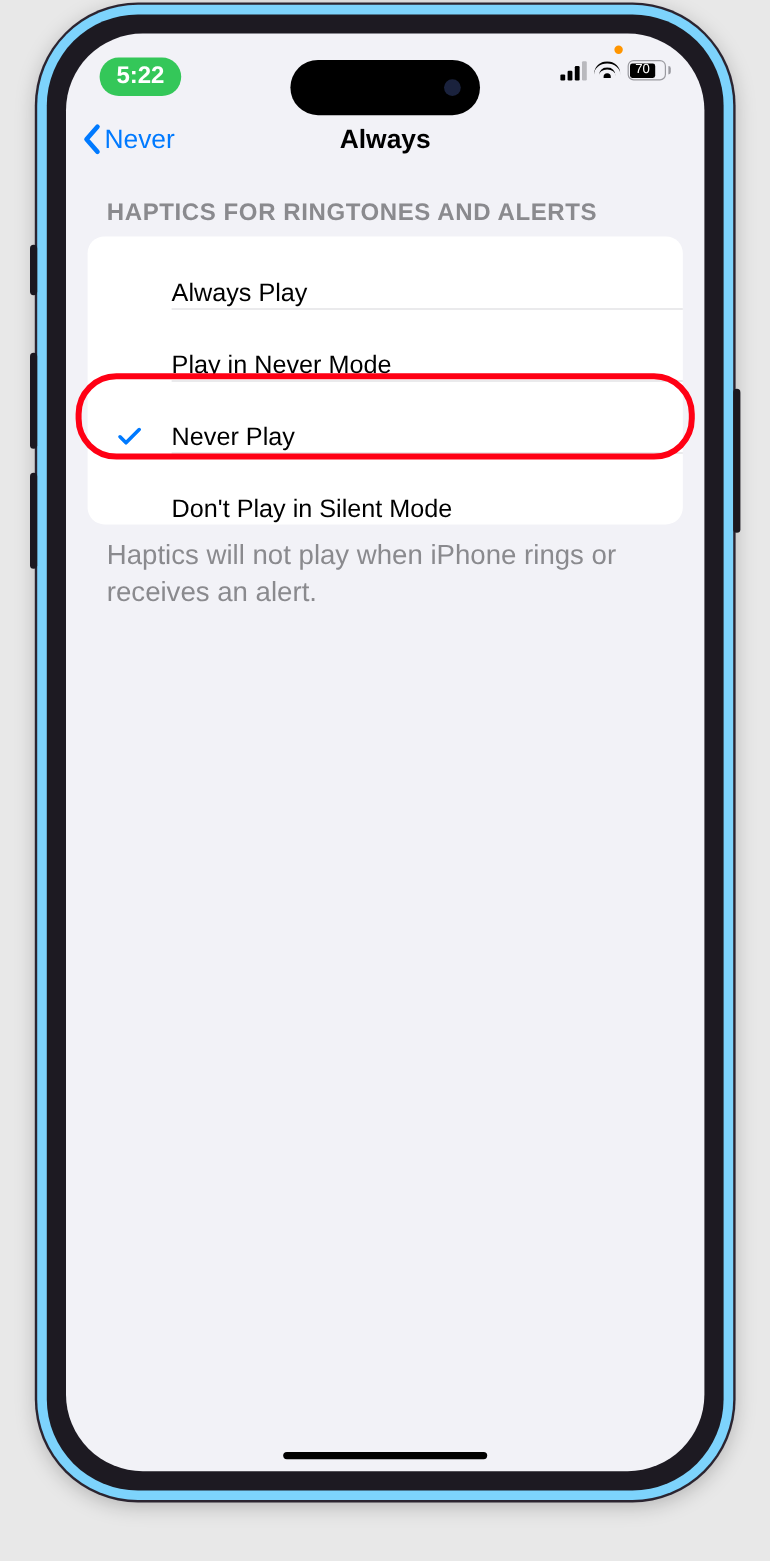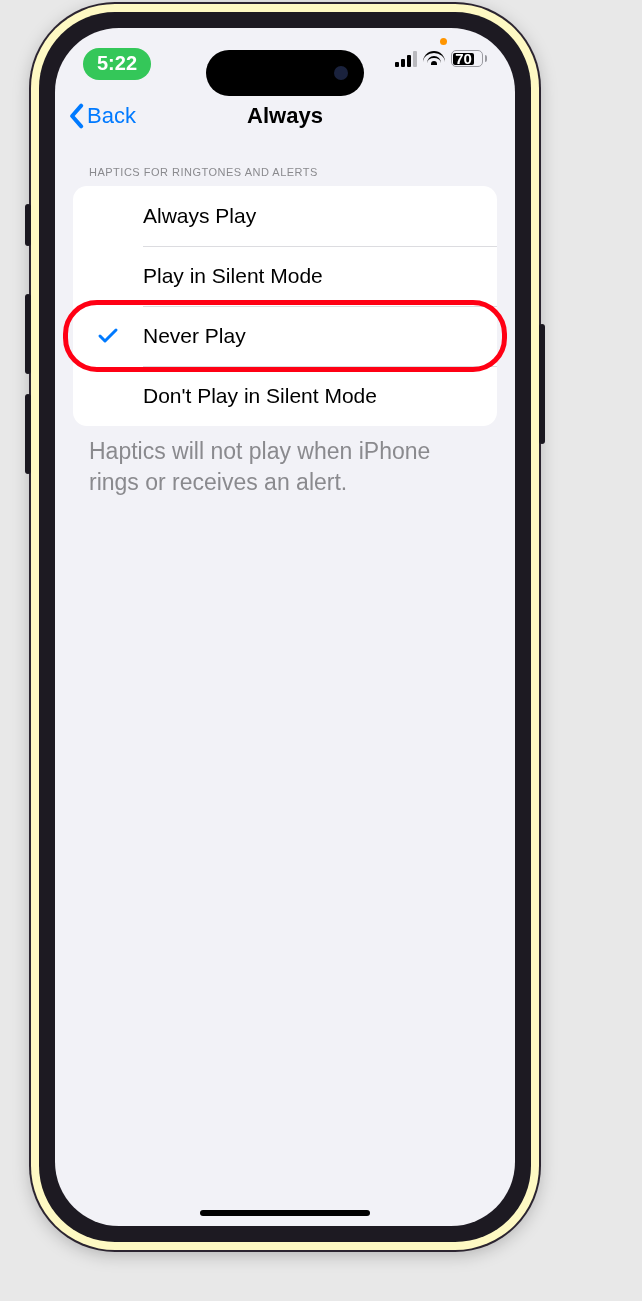--- a/index.html
+++ b/index.html
@@ -10,23 +10,23 @@
     font-family: -apple-system, "Helvetica Neue", Helvetica, Arial, sans-serif;
     -webkit-font-smoothing: antialiased;
     overflow: hidden;
   }
 
   
   .phone {
     position: absolute;
     left: 31px;
     top: 4px;
-    width: 508px;
+    width: 580px;
     height: 1246px;
-    background: #fef9c3;
+    background: #7dd3fc;
     border-radius: 84px;
     box-shadow: 0 0 0 2px #2b2430, 0 4px 18px rgba(0,0,0,.25);
   }
   .phone-inner {
     position: absolute;
     inset: 8px;
     border-radius: 76px;
     background: #1d1a22;
   }
   
@@ -111,21 +111,21 @@
     content:"";position:absolute;left:50%;transform:translateX(-50%);
     border:2.5px solid #000;border-bottom:none;border-left:none;border-right:none;
     border-radius:22px 22px 0 0;
   }
   .wifi::before{width:22px;height:11px;top:0}
   .wifi::after {width:14px;height:7px; top:5px}
   .wifi span  {width:6px; height:4px; top:10px;border:none;background:#000;border-radius:3px 3px 0 0}
   .batt{display:flex;align-items:center;gap:2px;color:#000;font-weight:700;font-size:13px}
   .batt-body{width:32px;height:17px;border:1.5px solid #9a9aa0;border-radius:5px;position:relative;overflow:hidden}
   .batt-fill{position:absolute;inset:1.5px;right:auto;width:70%;background:#000;border-radius:2px;display:flex;align-items:center;justify-content:center}
-  .batt-num{color:#fff;font-size:15px;font-weight:700;line-height:1}
+  .batt-num{color:#fff;font-size:11px;font-weight:400;line-height:1}
   .batt-cap{width:2.5px;height:7px;background:#9a9aa0;border-radius:0 2px 2px 0}
 
   
   .navbar{
     position:relative;
     height:56px;
     display:flex;
     align-items:center;
     justify-content:center;
     margin-top:4px;
@@ -135,35 +135,36 @@
     display:flex;align-items:center;gap:2px;
     color:#007aff;font-size:22px;
   }
   .back svg{width:18px;height:26px}
   .navtitle{font-size:22px;font-weight:600;color:#000}
 
   
   .content{padding:0 18px}
   .section-title{
     color:#8a8a8e;
-    font-size:11px;
+    font-size:20px;
     letter-spacing:.5px;
     padding:22px 16px 8px;
+    font-weight:bold;
   }
   .card{
     background:#fff;
     border-radius:14px;
     overflow:visible;
     position:relative;
   }
   .row{
     position:relative;
     height:60px;
     display:flex;
-    align-items:center;
+    align-items:flex-end;
     padding-left:70px;
     font-size:21px;
     color:#000;
   }
   .row + .row::before{
     content:"";
     position:absolute;
     left:70px;right:0;top:0;
     height:1px;background:#dcdce0;
   }
@@ -238,38 +239,38 @@
             <span class="batt-cap"></span>
           </span>
         </div>
       </div>
 
       <div class="navbar">
         <div class="back">
           <svg viewBox="0 0 12 20">
               <path d="M10 2 L3 10 L10 18" fill="none" stroke="#007aff" stroke-width="3" stroke-linecap="round" stroke-linejoin="round"></path>
             </svg>
-          <span>Back</span>
+          <span>Never</span>
         </div>
         <div class="navtitle">Always</div>
       </div>
 
       <div class="content">
         <div class="section-title">HAPTICS FOR RINGTONES AND ALERTS</div>
 
         <div class="card">
 
           <div class="row">
 
             <span>Always Play</span>
           </div>
 
           <div class="row">
 
-            <span>Play in Silent Mode</span>
+            <span>Play in Never Mode</span>
           </div>
 
           <div class="row selected" style="position:relative">
             <span class="check">
                 <svg width="24" height="24" viewBox="0 0 24 24">
                   <path d="M4 12l5 5L20 6" fill="none" stroke="#007aff" stroke-width="3" stroke-linecap="round" stroke-linejoin="round"></path>
                 </svg>
               </span>
             <span>Never Play</span>
             <span class="ring"></span>

